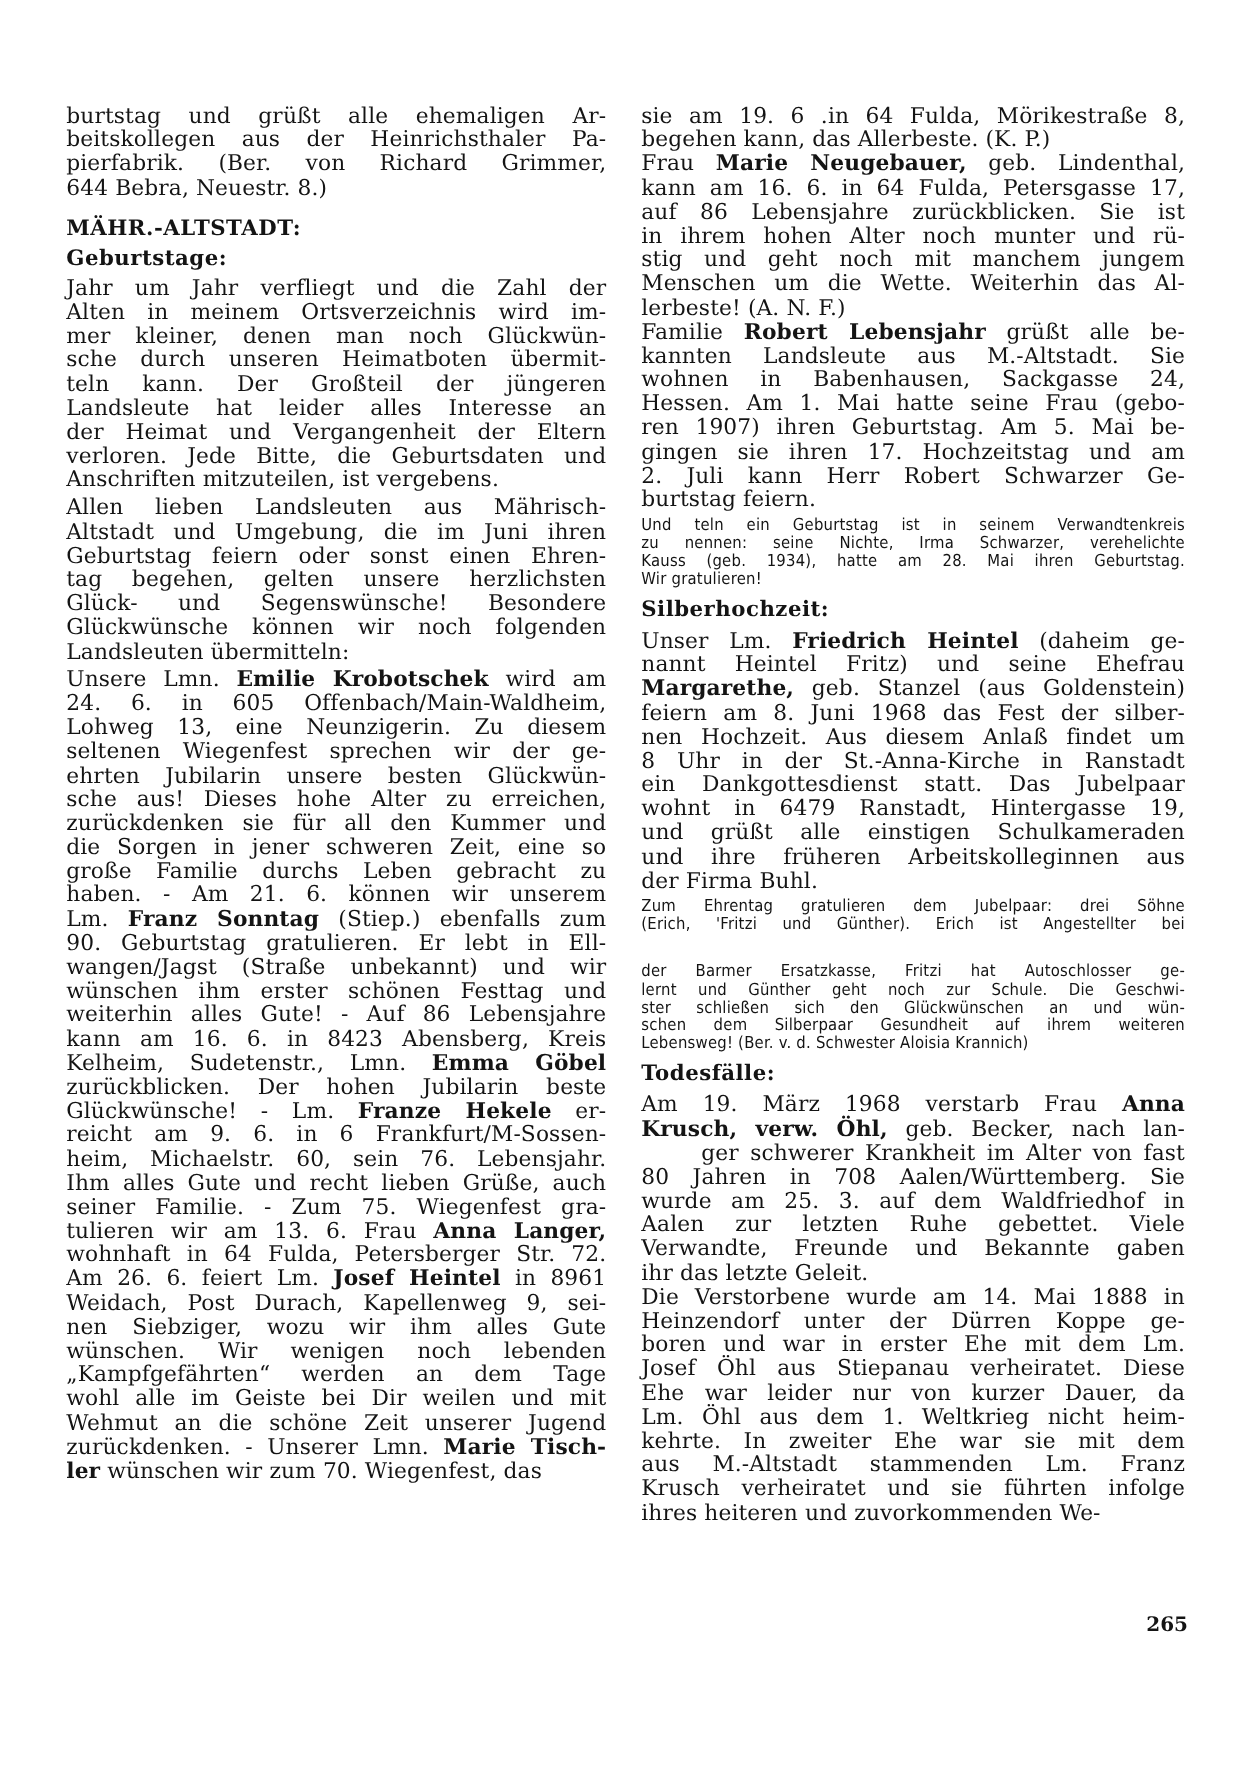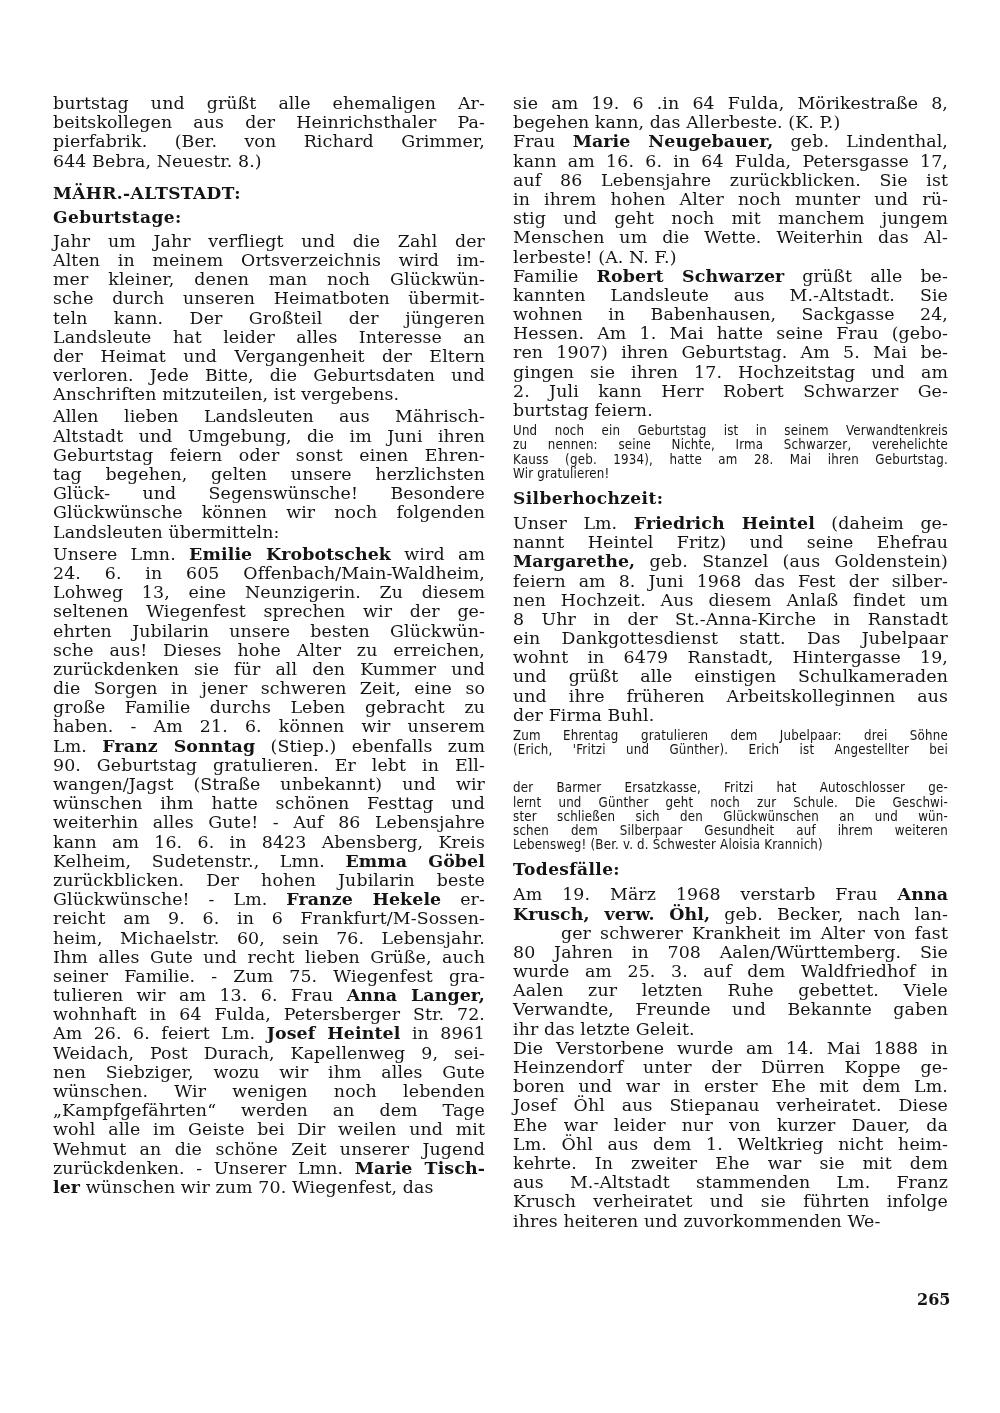--- a/index.html
+++ b/index.html
@@ -1,18 +1,18 @@
 <!DOCTYPE html>
 <html><head>
 <meta charset="utf-8">
 <style>
   html, body { margin: 0; padding: 0; background: #ffffff; }
   body { width: 1000px; height: 1413px; position: relative; overflow: hidden;
          font-family: "DejaVu Serif", "Liberation Serif", serif; color: #141414; }
-  .col { position: absolute; top: 94px; }
+  .col { position: absolute; top: 84px; }
   #col-left { left: 53px; width: 432px; }
   #col-right { left: 513px; width: 435px; }
   .para { margin: 0; }
   .line { display: block; white-space: nowrap; text-align: justify; text-align-last: justify;
           font-size: 17.4px; line-height: 19.2px; height: 19.2px; letter-spacing: 0.1px; }
   .line.last { text-align-last: left; }
   .para + .para { margin-top: 3px; }
   .heading { font-weight: bold; font-size: 17px; line-height: 20px; margin: 0; letter-spacing: 0.4px; }
   .heading.h-region { margin-top: 12px; margin-bottom: 4px; }
   .heading.h-sub { margin-top: 2px; margin-bottom: 5px; }
@@ -62,21 +62,21 @@
       <span class="line" style="white-space: pre;"><span>seltenen Wiegenfest sprechen wir der ge-</span></span>
       <span class="line" style="white-space: pre;"><span>ehrten Jubilarin unsere besten Glückwün-</span></span>
       <span class="line" style="white-space: pre;"><span>sche aus! Dieses hohe Alter zu erreichen,</span></span>
       <span class="line" style="white-space: pre;"><span>zurückdenken sie für all den Kummer und</span></span>
       <span class="line" style="white-space: pre;"><span>die Sorgen in jener schweren Zeit, eine so</span></span>
       <span class="line" style="white-space: pre;"><span>große Familie durchs Leben gebracht zu</span></span>
       <span class="line" style="white-space: pre;"><span>haben. - Am 21. 6. können wir unserem</span></span>
       <span class="line" style="white-space: pre;"><span>Lm. </span><b>Franz Sonntag</b><span> (Stiep.) ebenfalls zum</span></span>
       <span class="line" style="white-space: pre;"><span>90. Geburtstag gratulieren. Er lebt in Ell-</span></span>
       <span class="line" style="white-space: pre;"><span>wangen/Jagst (Straße unbekannt) und wir</span></span>
-      <span class="line" style="white-space: pre;"><span>wünschen ihm hatte schönen Festtag und</span></span>
+      <span class="line" style="white-space: pre;"><span>wünschen ihm erster schönen Festtag und</span></span>
       <span class="line" style="white-space: pre;"><span>weiterhin alles Gute! - Auf 86 Lebensjahre</span></span>
       <span class="line" style="white-space: pre;"><span>kann am 16. 6. in 8423 Abensberg, Kreis</span></span>
       <span class="line" style="white-space: pre;"><span>Kelheim, Sudetenstr., Lmn. </span><b>Emma Göbel</b></span>
       <span class="line" style="white-space: pre;"><span>zurückblicken. Der hohen Jubilarin beste</span></span>
       <span class="line" style="white-space: pre;"><span>Glückwünsche! - Lm. </span><b>Franze Hekele</b><span> er-</span></span>
       <span class="line" style="white-space: pre;"><span>reicht am 9. 6. in 6 Frankfurt/M-Sossen-</span></span>
       <span class="line" style="white-space: pre;"><span>heim, Michaelstr. 60, sein 76. Lebensjahr.</span></span>
       <span class="line" style="white-space: pre;"><span>Ihm alles Gute und recht lieben Grüße, auch</span></span>
       <span class="line" style="white-space: pre;"><span>seiner Familie. - Zum 75. Wiegenfest gra-</span></span>
       <span class="line" style="white-space: pre;"><span>tulieren wir am 13. 6. Frau </span><b>Anna Langer,</b></span>
@@ -100,31 +100,31 @@
     <div class="para" style="margin-top: 0px;">
       <span class="line" style="white-space: pre;"><span>Frau </span><b>Marie Neugebauer,</b><span> geb. Lindenthal,</span></span>
       <span class="line" style="white-space: pre;"><span>kann am 16. 6. in 64 Fulda, Petersgasse 17,</span></span>
       <span class="line" style="white-space: pre;"><span>auf 86 Lebensjahre zurückblicken. Sie ist</span></span>
       <span class="line" style="white-space: pre;"><span>in ihrem hohen Alter noch munter und rü-</span></span>
       <span class="line" style="white-space: pre;"><span>stig und geht noch mit manchem jungem</span></span>
       <span class="line" style="white-space: pre;"><span>Menschen um die Wette. Weiterhin das Al-</span></span>
       <span class="line last" style="white-space: pre;"><span>lerbeste! (A. N. F.)</span></span>
     </div>
     <div class="para" style="margin-top: 0px;">
-      <span class="line" style="white-space: pre;"><span>Familie </span><b>Robert Schwarzer</b><span> grüßt alle be-</span></span>
+      <span class="line" style="white-space: pre;"><span>Familie </span><b>Robert Lebensjahr</b><span> grüßt alle be-</span></span>
       <span class="line" style="white-space: pre;"><span>kannten Landsleute aus M.-Altstadt. Sie</span></span>
       <span class="line" style="white-space: pre;"><span>wohnen in Babenhausen, Sackgasse 24,</span></span>
       <span class="line" style="white-space: pre;"><span>Hessen. Am 1. Mai hatte seine Frau (gebo-</span></span>
       <span class="line" style="white-space: pre;"><span>ren 1907) ihren Geburtstag. Am 5. Mai be-</span></span>
       <span class="line" style="white-space: pre;"><span>gingen sie ihren 17. Hochzeitstag und am</span></span>
       <span class="line" style="white-space: pre;"><span>2. Juli kann Herr Robert Schwarzer Ge-</span></span>
       <span class="line last" style="white-space: pre;"><span>burtstag feiern.</span></span>
     </div>
     <div class="para small">
-      <span class="line" style="white-space: pre;"><span>Und noch ein Geburtstag ist in seinem Verwandtenkreis</span></span>
+      <span class="line" style="white-space: pre;"><span>Und teln ein Geburtstag ist in seinem Verwandtenkreis</span></span>
       <span class="line" style="white-space: pre;"><span>zu nennen: seine Nichte, Irma Schwarzer, verehelichte</span></span>
       <span class="line" style="white-space: pre;"><span>Kauss (geb. 1934), hatte am 28. Mai ihren Geburtstag.</span></span>
       <span class="line last" style="white-space: pre;"><span>Wir gratulieren!</span></span>
     </div>
     <div class="heading h-right">Silberhochzeit:</div>
     <div class="para">
       <span class="line" style="white-space: pre;"><span>Unser Lm. </span><b>Friedrich Heintel</b><span> (daheim ge-</span></span>
       <span class="line" style="white-space: pre;"><span>nannt Heintel Fritz) und seine Ehefrau</span></span>
       <span class="line" style="white-space: pre;"><b>Margarethe,</b><span> geb. Stanzel (aus Goldenstein)</span></span>
       <span class="line" style="white-space: pre;"><span>feiern am 8. Juni 1968 das Fest der silber-</span></span>

